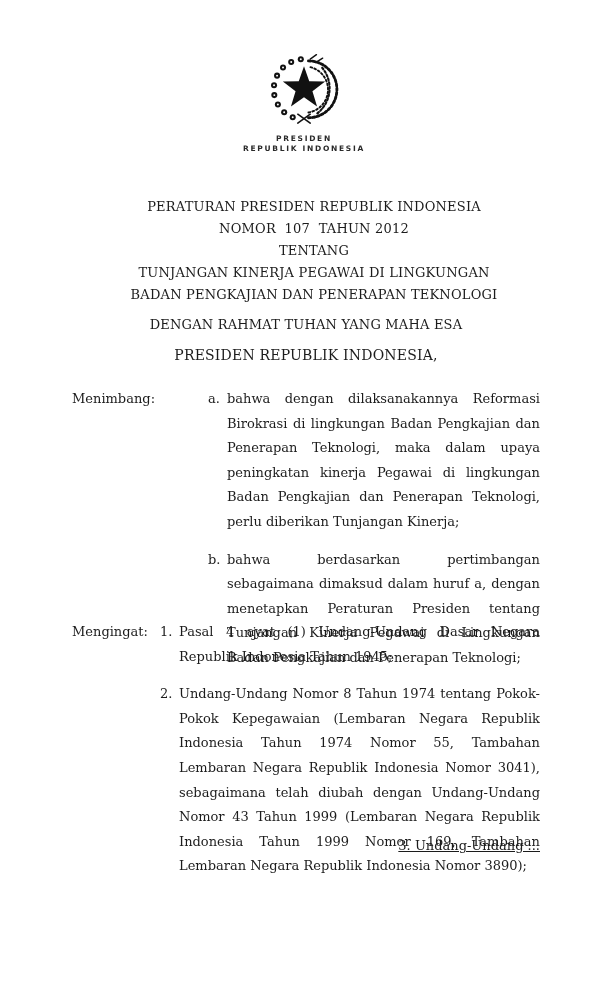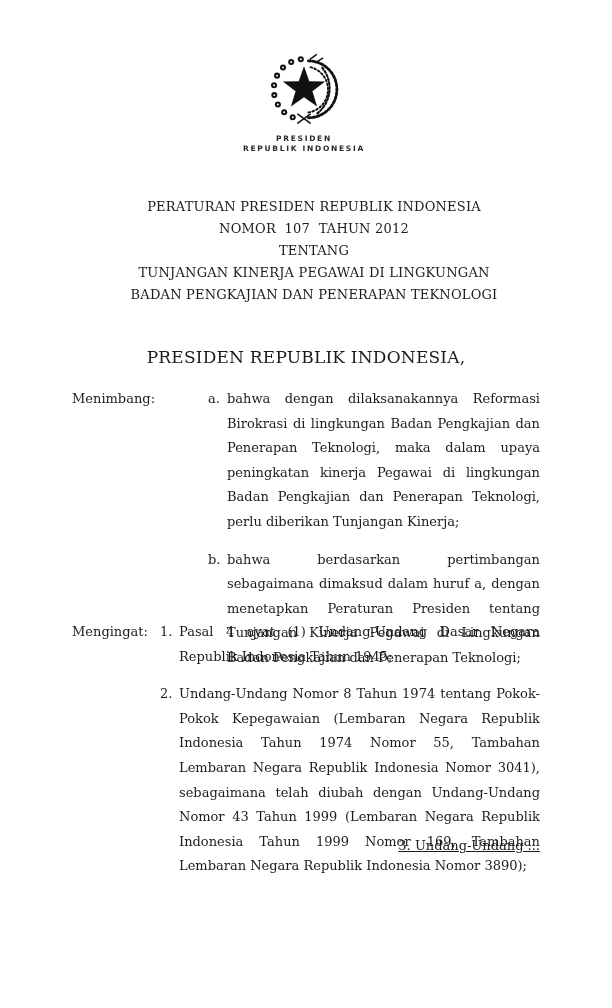--- a/index.html
+++ b/index.html
@@ -64,21 +64,21 @@
     text-align: center;
     font-size: 13px;
     letter-spacing: 0.2px;
   }
   .authority {
     position: absolute;
     top: 347px;
     left: 0;
     right: 0;
     text-align: center;
-    font-size: 17px;
+    font-size: 14px;
     letter-spacing: 0.2px;
   }
 
   
   .section {
     position: absolute;
     left: 72px;
     right: 72px;
     display: flex;
     align-items: flex-start;
@@ -188,20 +188,21 @@
   </div>
 
   <div class="title-block">
     <div class="title-line">PERATURAN PRESIDEN REPUBLIK INDONESIA</div>
     <div class="title-line">NOMOR  107  TAHUN 2012</div>
     <div class="title-line">TENTANG</div>
     <div class="title-line">TUNJANGAN KINERJA PEGAWAI DI LINGKUNGAN</div>
     <div class="title-line">BADAN PENGKAJIAN DAN PENERAPAN TEKNOLOGI</div>
   </div>
 
+  <div class="invocation">DENGAN RAHMAT TUHAN YANG MAHA ESA</div>
   <div class="authority">PRESIDEN REPUBLIK INDONESIA,</div>
 
   <div class="section section-considering">
     <div class="section-label">Menimbang:</div>
     <div class="section-items">
       <div class="item">
         <div class="item-marker">a.</div>
         <div class="item-text">bahwa dengan dilaksanakannya Reformasi Birokrasi di lingkungan Badan Pengkajian dan Penerapan Teknologi, maka dalam upaya peningkatan kinerja Pegawai di lingkungan Badan Pengkajian dan Penerapan Teknologi, perlu diberikan Tunjangan Kinerja;</div>
       </div>
       <div class="item">

